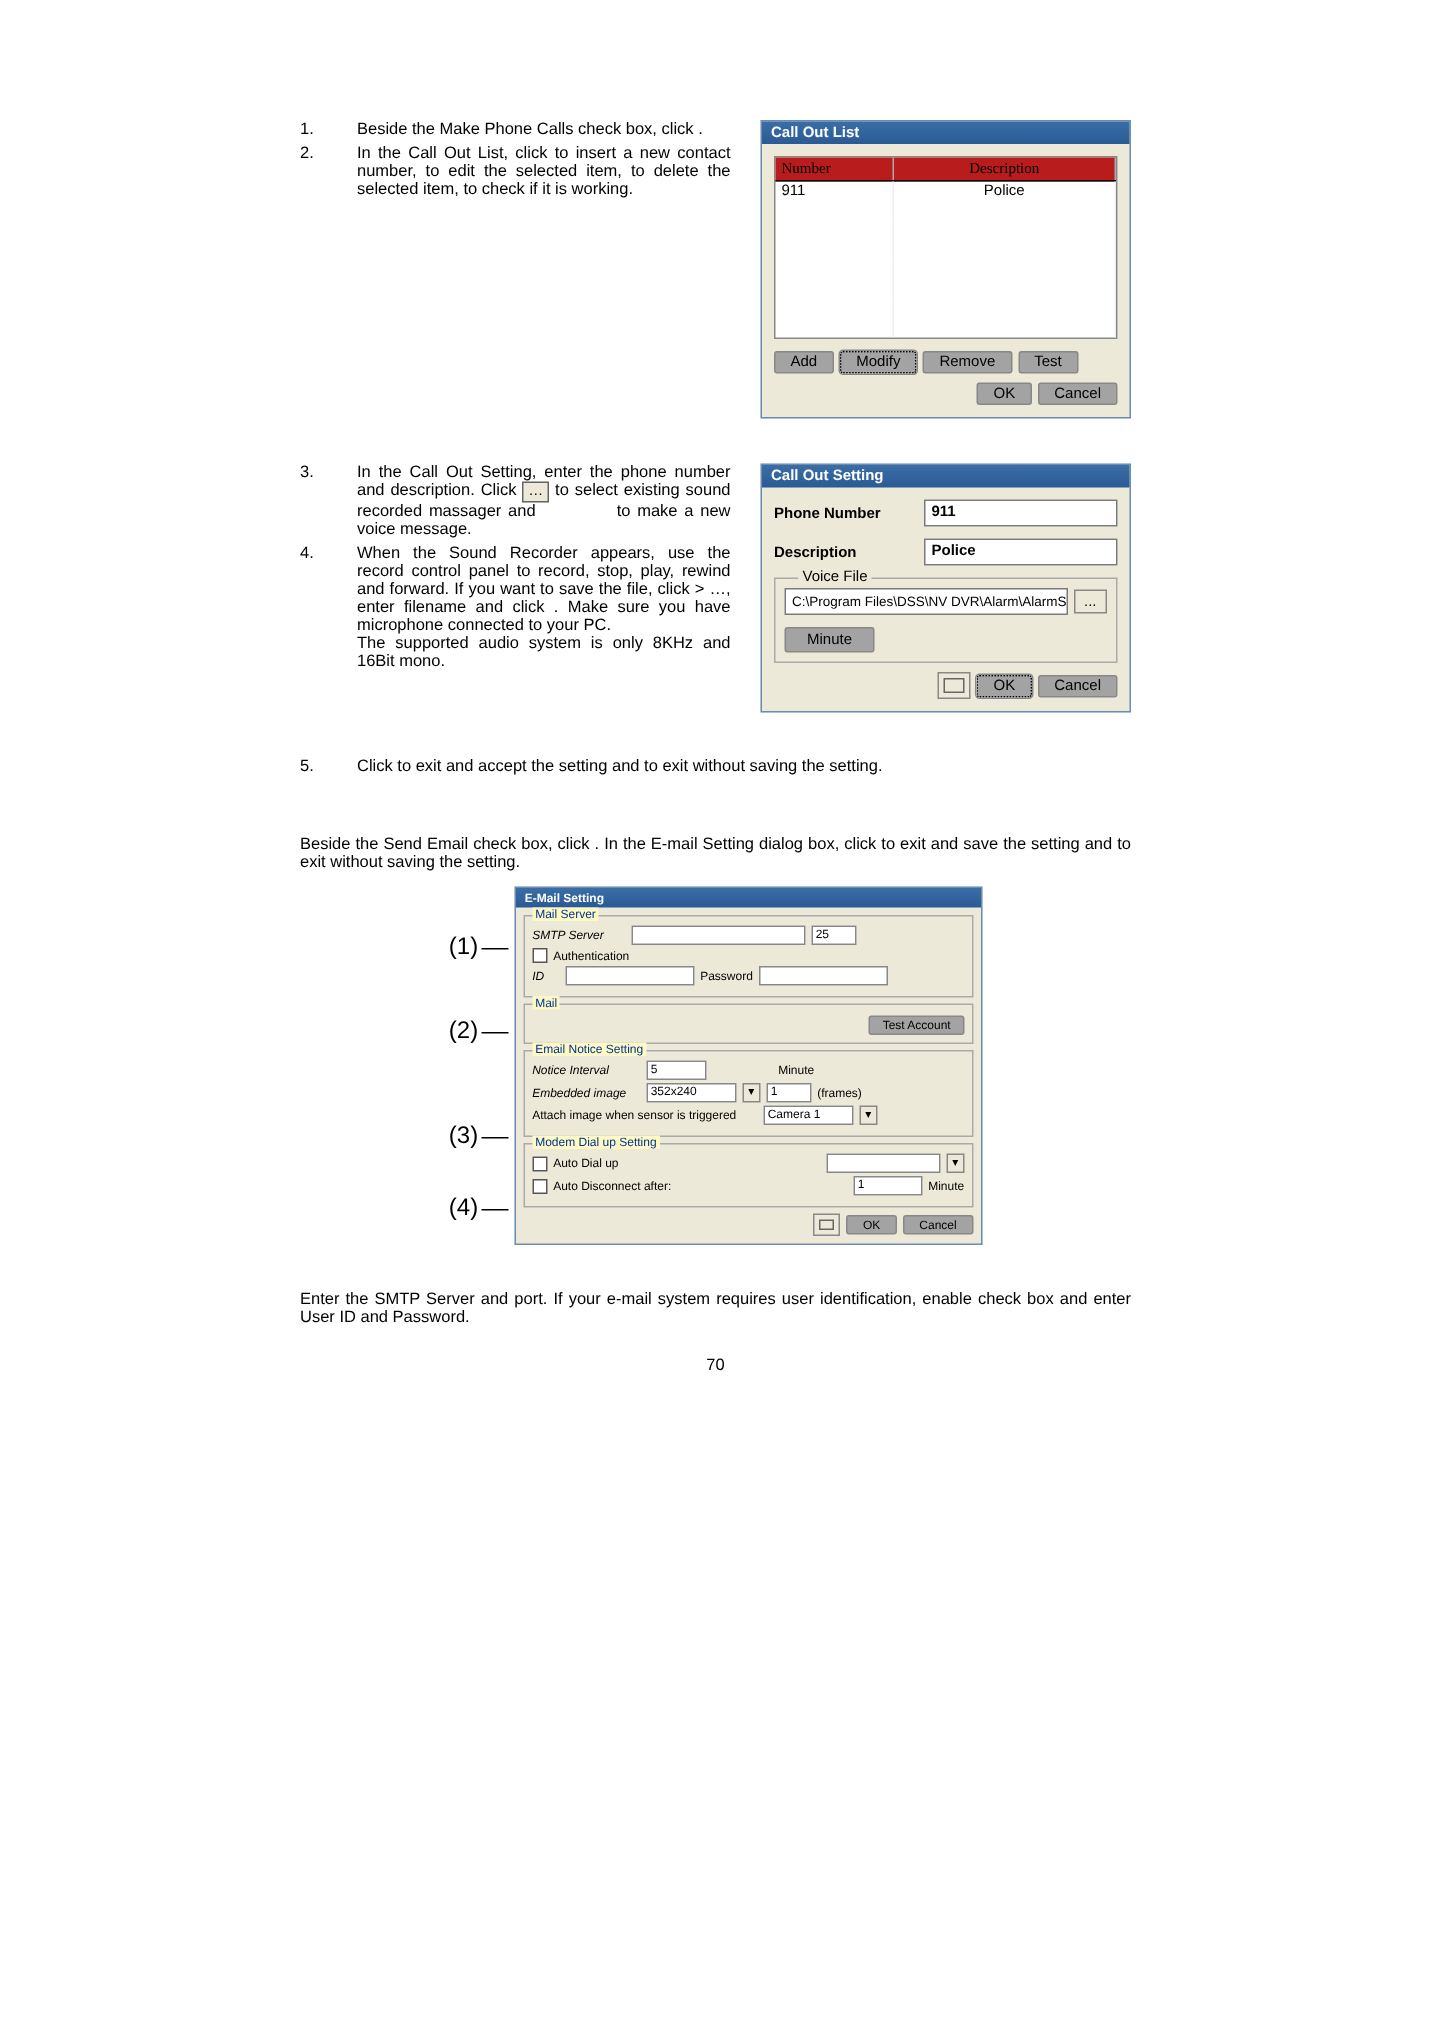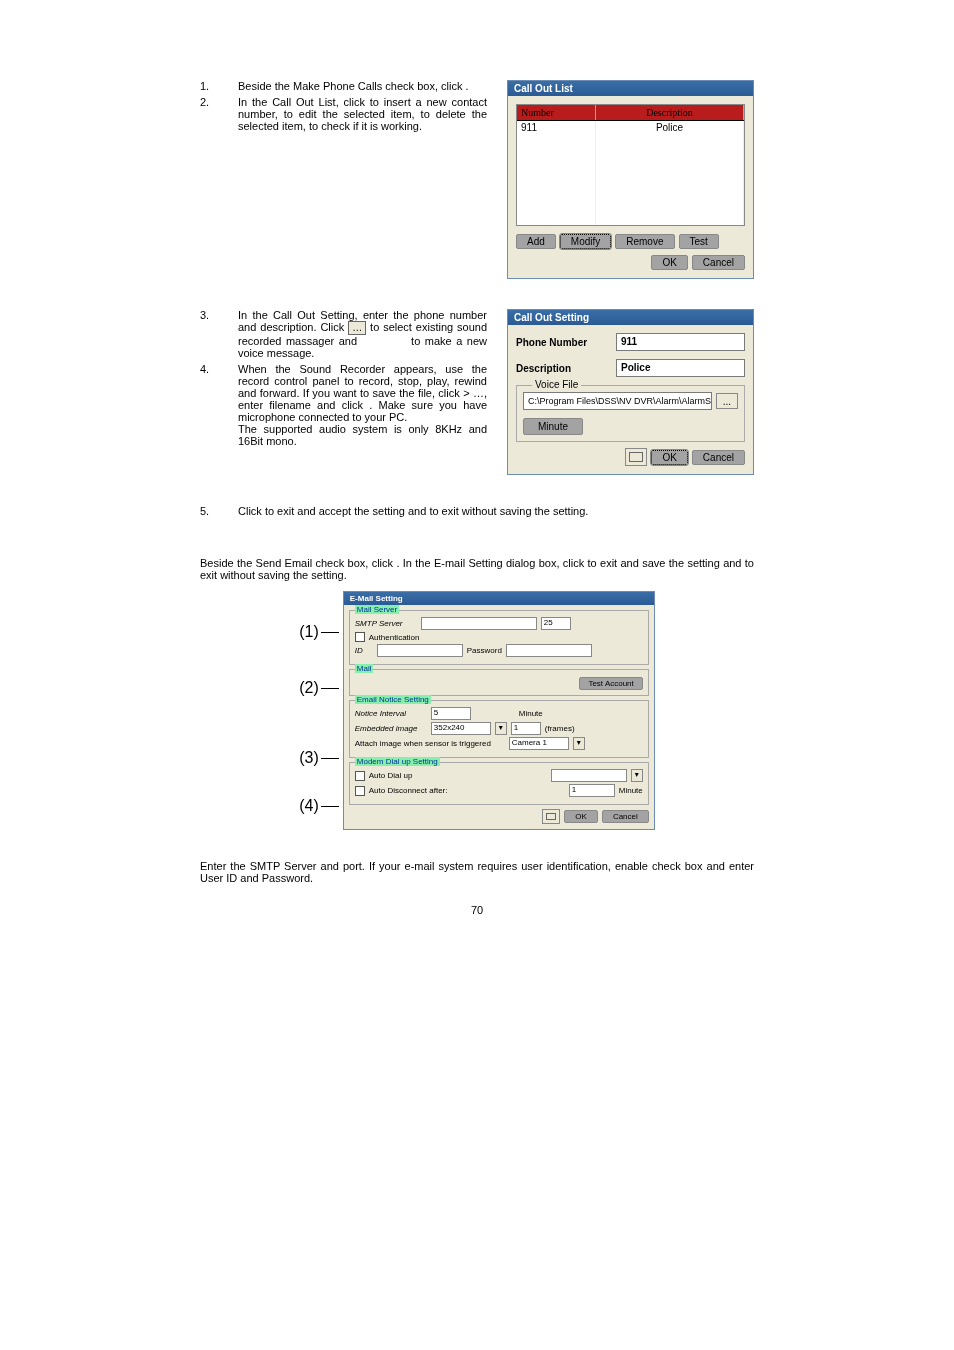--- a/index.html
+++ b/index.html
@@ -173,21 +173,21 @@
     border-top:1px solid #000;width:18px;height:0;margin-left:2px;
   }
   .email-dlg{
     border:1px solid #6b8db5;background:#ece9d8;width:310px;font-size:8px;
   }
   .email-body{padding:5px;}
   .eset{
     border:1px solid #aaa;padding:4px 5px 5px 5px;margin-bottom:4px;position:relative;
   }
   .eset .leg{
-    position:absolute;top:-6px;left:5px;background:#86efac;padding:0 2px;font-size:8px;color:#003399;
+    position:absolute;top:-6px;left:5px;background:#fef9c3;padding:0 2px;font-size:8px;color:#003399;
   }
   .erow{display:flex;align-items:center;gap:4px;margin:2px 0;}
   .elab{width:62px;font-style:italic;}
   .ein{border:1px solid #888;background:#fff;height:11px;font-size:8px;padding:0 2px;}
   .ecb{width:8px;height:8px;border:1px solid #555;background:#fff;display:inline-block;}
   .footer-pg{text-align:center;margin-top:20px;font-size:11px;}
 </style>
 </head>
 <body>
 

